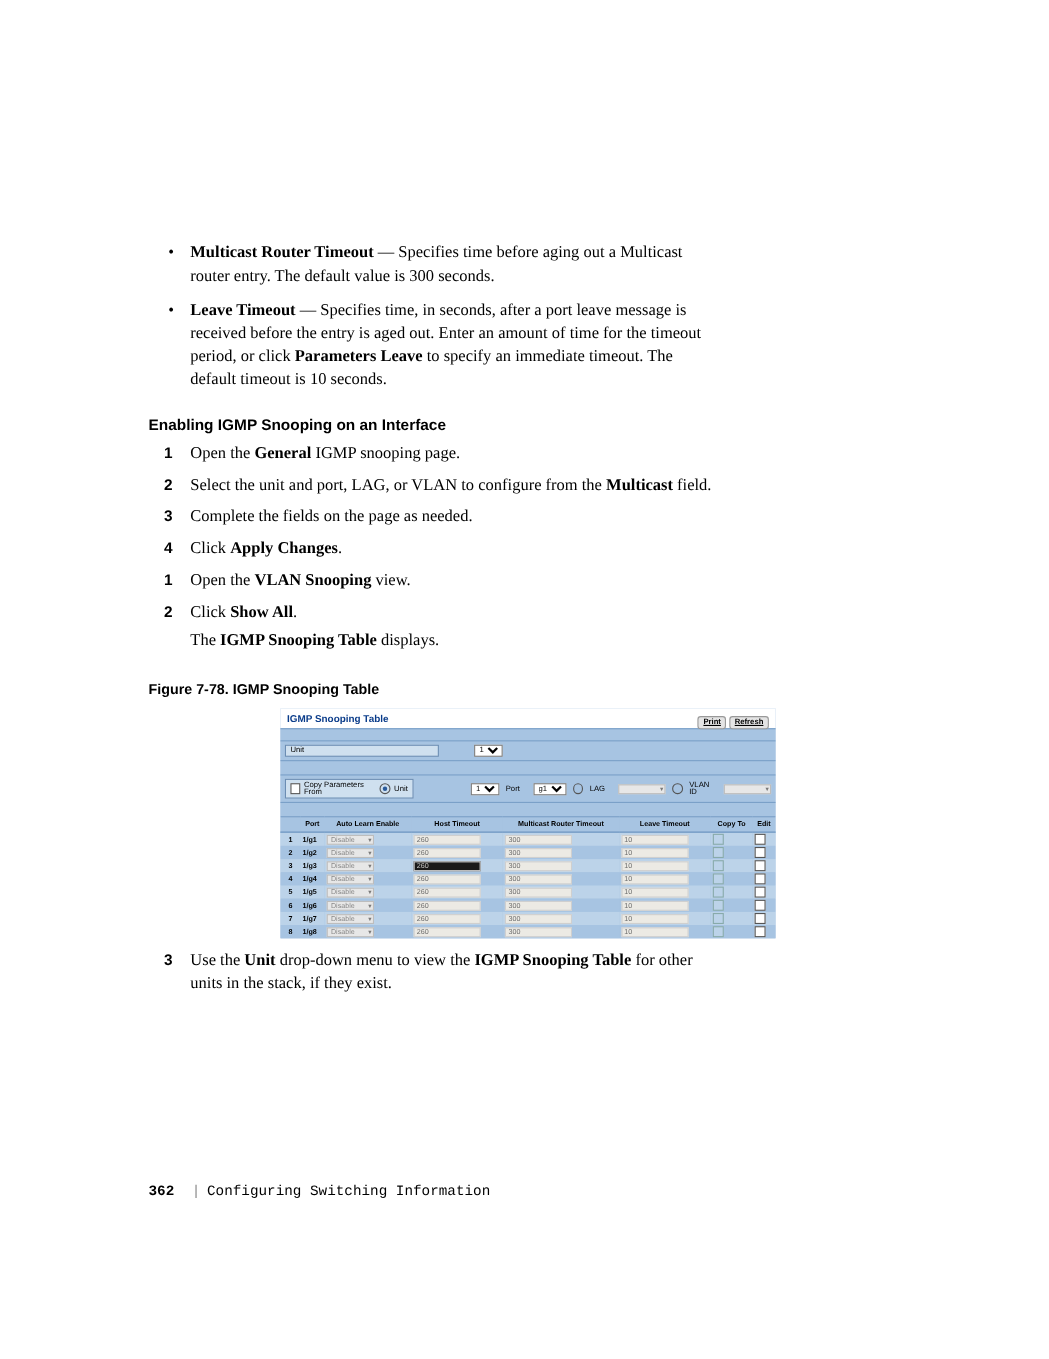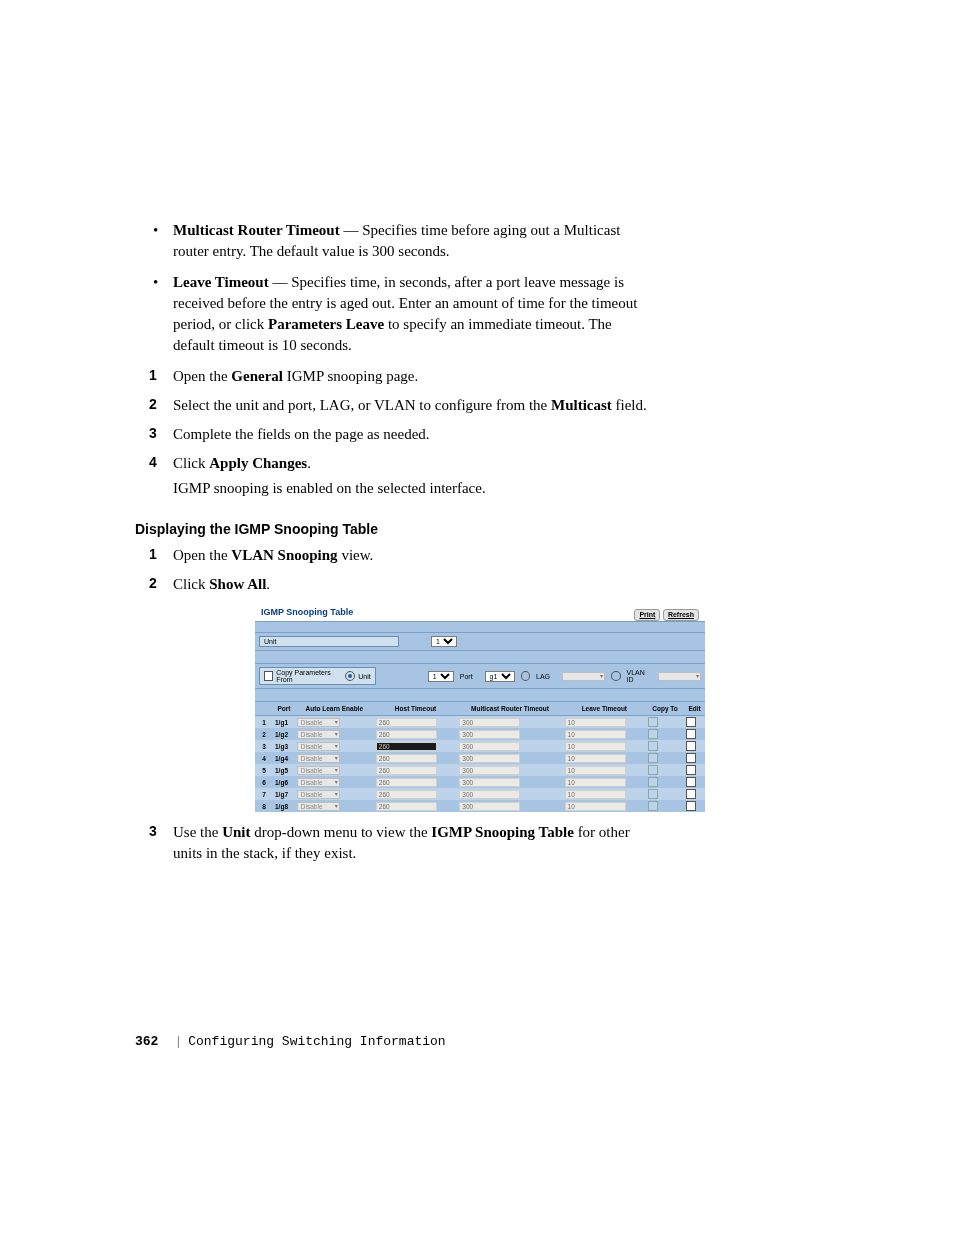--- a/index.html
+++ b/index.html
@@ -198,36 +198,37 @@
 
   <ul class="body-bullets">
     <li>
       <b class="sans">Multicast Router Timeout</b><span> — </span><span>Specifies time before aging out a Multicast router entry. The default value is 300 seconds.</span>
     </li>
     <li>
       <b class="sans">Leave Timeout</b><span> — </span><span>Specifies time, in seconds, after a port leave message is received before the entry is aged out. Enter an amount of time for the timeout period, or click </span><b class="sans">Parameters Leave</b><span> to specify an immediate timeout. The default timeout is 10 seconds.</span>
     </li>
   </ul>
 
+  <div class="section-heading">Enabling IGMP Snooping on an Interface</div>
   <ol class="num-list">
     <li><span class="num">1</span><span>Open the </span><b class="sans">General</b><span> IGMP snooping page.</span></li>
     <li><span class="num">2</span><span>Select the unit and port, LAG, or VLAN to configure from the </span><b class="sans">Multicast</b><span> field.</span></li>
     <li><span class="num">3</span><span>Complete the fields on the page as needed.</span></li>
     <li><span class="num">4</span><span>Click </span><b class="sans">Apply Changes</b><span>.</span>
-      <div class="follow-on">IGMP snooping is enabled on the selected interface.</div>
     </li>
   </ol>
 
-  <div class="section-heading">Displaying the IGMP Snooping Table</div>
   <ol class="num-list">
     <li><span class="num">1</span><span>Open the </span><b class="sans">VLAN Snooping</b><span> view.</span></li>
     <li><span class="num">2</span><span>Click </span><b class="sans">Show All</b><span>.</span>
+      <div class="follow-on"><span>The </span><b class="sans">IGMP Snooping Table</b><span> displays.</span></div>
     </li>
   </ol>
 
+  <div class="figure-caption">Figure 7-78.    IGMP Snooping Table</div>
 
   <div class="shot">
     <div class="shot-title">
       <span>IGMP Snooping Table</span>
       <span class="shot-actions">
         <span class="shot-btn">Print</span>
         <span class="shot-btn">Refresh</span>
       </span>
     </div>
     <div class="shot-band" style="height:4px"></div>

